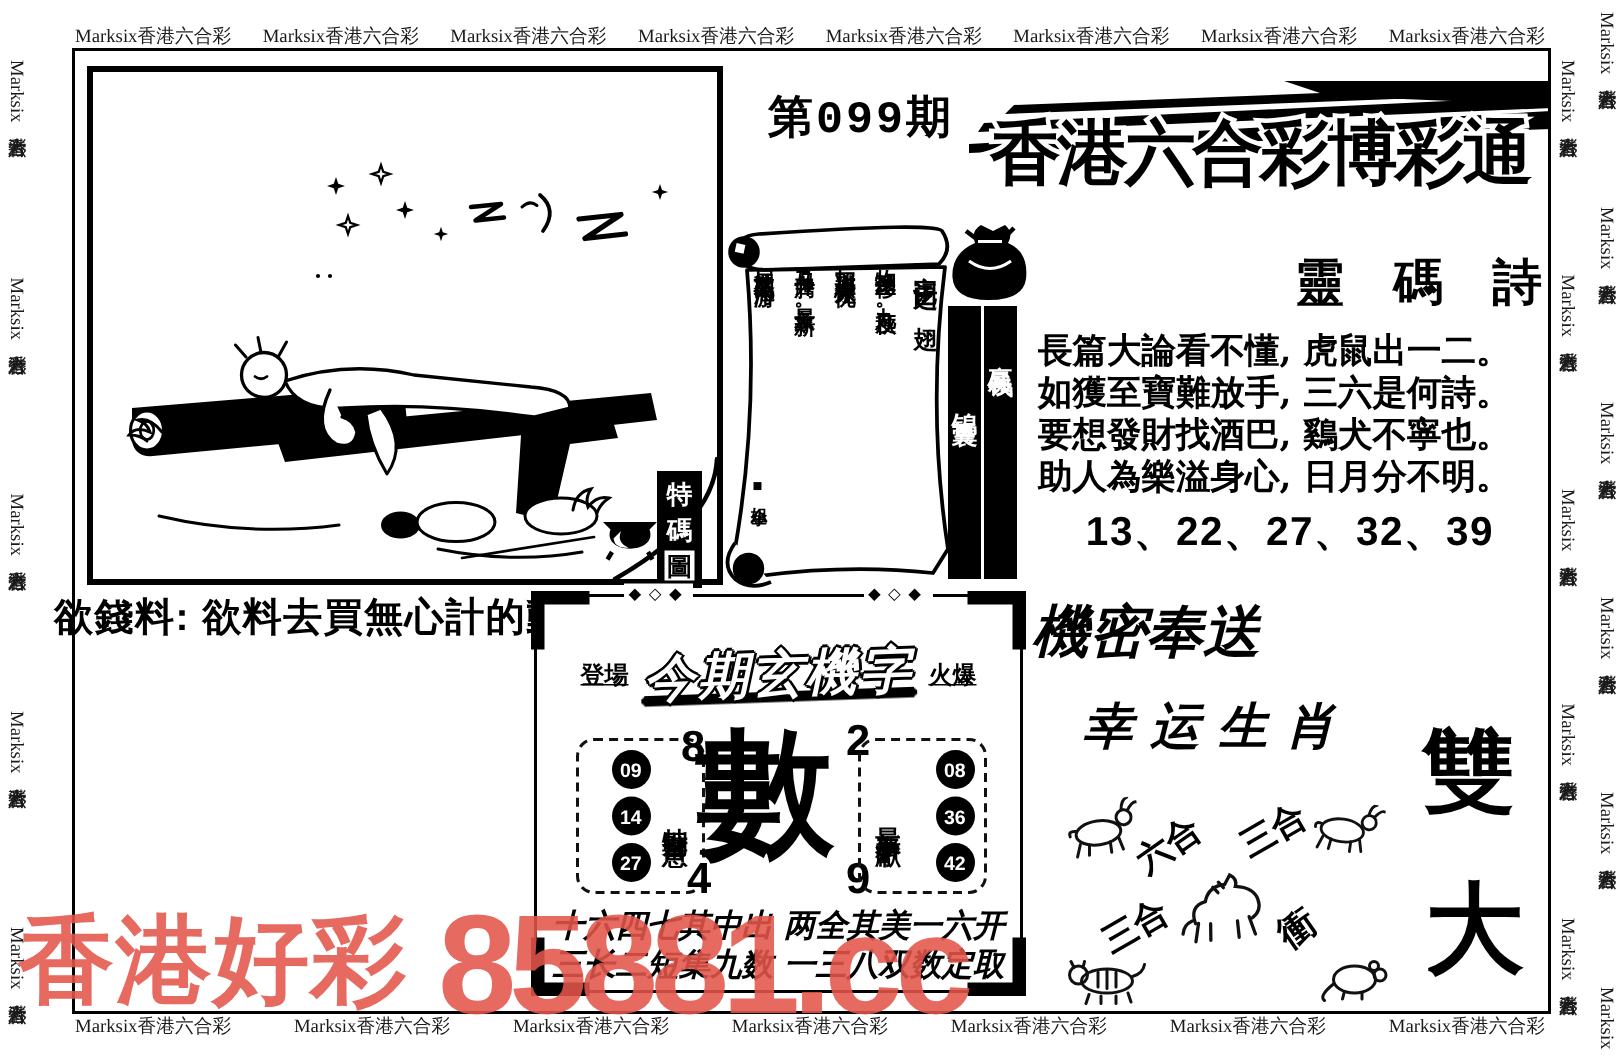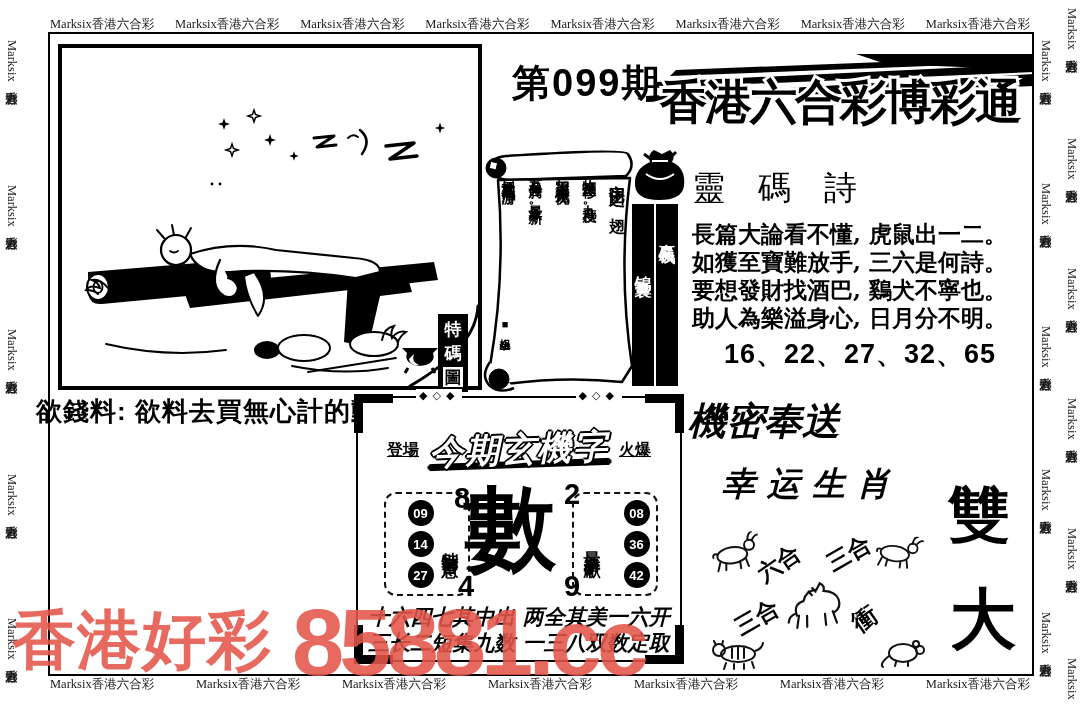--- a/index.html
+++ b/index.html
@@ -12,31 +12,31 @@
   .strip-v{display:flex;flex-direction:column;justify-content:space-between;align-items:center;}
   .vtext{writing-mode:vertical-rl;text-orientation:mixed;}
   .frame{border:2px solid #000;}
   
   .panel{border:4px solid #000;box-sizing:border-box;background:#fff;}
   .caption{font-weight:900;font-size:26px;letter-spacing:1px;}
   .seal{border:2px solid #000;background:#000;display:flex;flex-direction:column;gap:2px;padding:2px;}
   .seal .cell{width:22px;height:22px;background:#000;color:#fff;font-weight:900;font-size:17px;
               display:flex;align-items:center;justify-content:center;}
   
-  .issue{font-weight:900;font-size:38px;letter-spacing:2px;}
+  .issue{font-weight:900;font-size:30px;letter-spacing:2px;font-family:Liberation Mono, monospace;}
   
   .scroll-text{writing-mode:vertical-rl;text-orientation:upright;font-family:"DejaVu Serif",serif;}
   .scroll-text .col{margin:0 3px;font-size:14px;line-height:24px;font-weight:700;letter-spacing:2px;}
   .scroll-text .head{font-size:16px;font-weight:900;letter-spacing:3px;}
   .tagbar{background:#000;color:#fff;display:flex;justify-content:center;box-sizing:border-box;}
   .tagbar span{writing-mode:vertical-rl;text-orientation:upright;font-size:17px;font-weight:700;letter-spacing:5px;}
   .signature{writing-mode:vertical-rl;text-orientation:upright;font-size:11px;font-weight:700;}
   
   .poem{width:336px;}
-  .poem-title{text-align:left;font-family:"DejaVu Serif",serif;font-weight:400;font-size:33px;}
+  .poem-title{text-align:right;font-family:"DejaVu Serif",serif;font-weight:700;font-size:33px;}
   .poem-lines{margin-top:9px;font-family:"DejaVu Serif",serif;font-weight:700;font-size:23px;line-height:28px;white-space:nowrap;}
   .poem-nums{margin-top:8px;text-align:center;font-weight:900;font-size:27px;line-height:28px;letter-spacing:1px;}
   .brush{font-family:"DejaVu Serif",serif;font-style:italic;font-weight:700;}
   .secret{display:flex;align-items:center;}
   .secret .side{font-size:38px;line-height:1;}
   .secret .mid{font-size:23px;line-height:24px;white-space:nowrap;}
   .lucky-title{font-size:33px;letter-spacing:12px;}
   .rot{display:inline-block;font-weight:900;}
   .bigchar{font-weight:900;line-height:1;}
   
@@ -221,21 +221,21 @@
 
   <div class="abs poem" style="left:692px;top:166px;">
     <div class="poem-title">靈　碼　詩</div>
     <div class="poem-lines">
       <div>長篇大論看不懂, 虎鼠出一二。</div>
       <div>如獲至寶難放手, 三六是何詩。</div>
       <div>要想發財找酒巴, 鷄犬不寧也。</div>
       <div>助人為樂溢身心, 日月分不明。</div>
     </div>
     <div class="poem-nums">
-      <div>16、22、27、32、65</div>
+      <div>13、22、27、32、39</div>
     </div>
   </div>
 
   <div class="abs secret brush" style="left:688px;top:402px;width:344px;">
     <div class="side">機密</div>
     <div class="side">奉送</div>
   </div>
 
   <div class="abs brush lucky-title" style="left:722px;top:462px;">幸运生肖</div>
   <div class="abs" style="left:700px;top:520px;width:315px;height:150px;">

